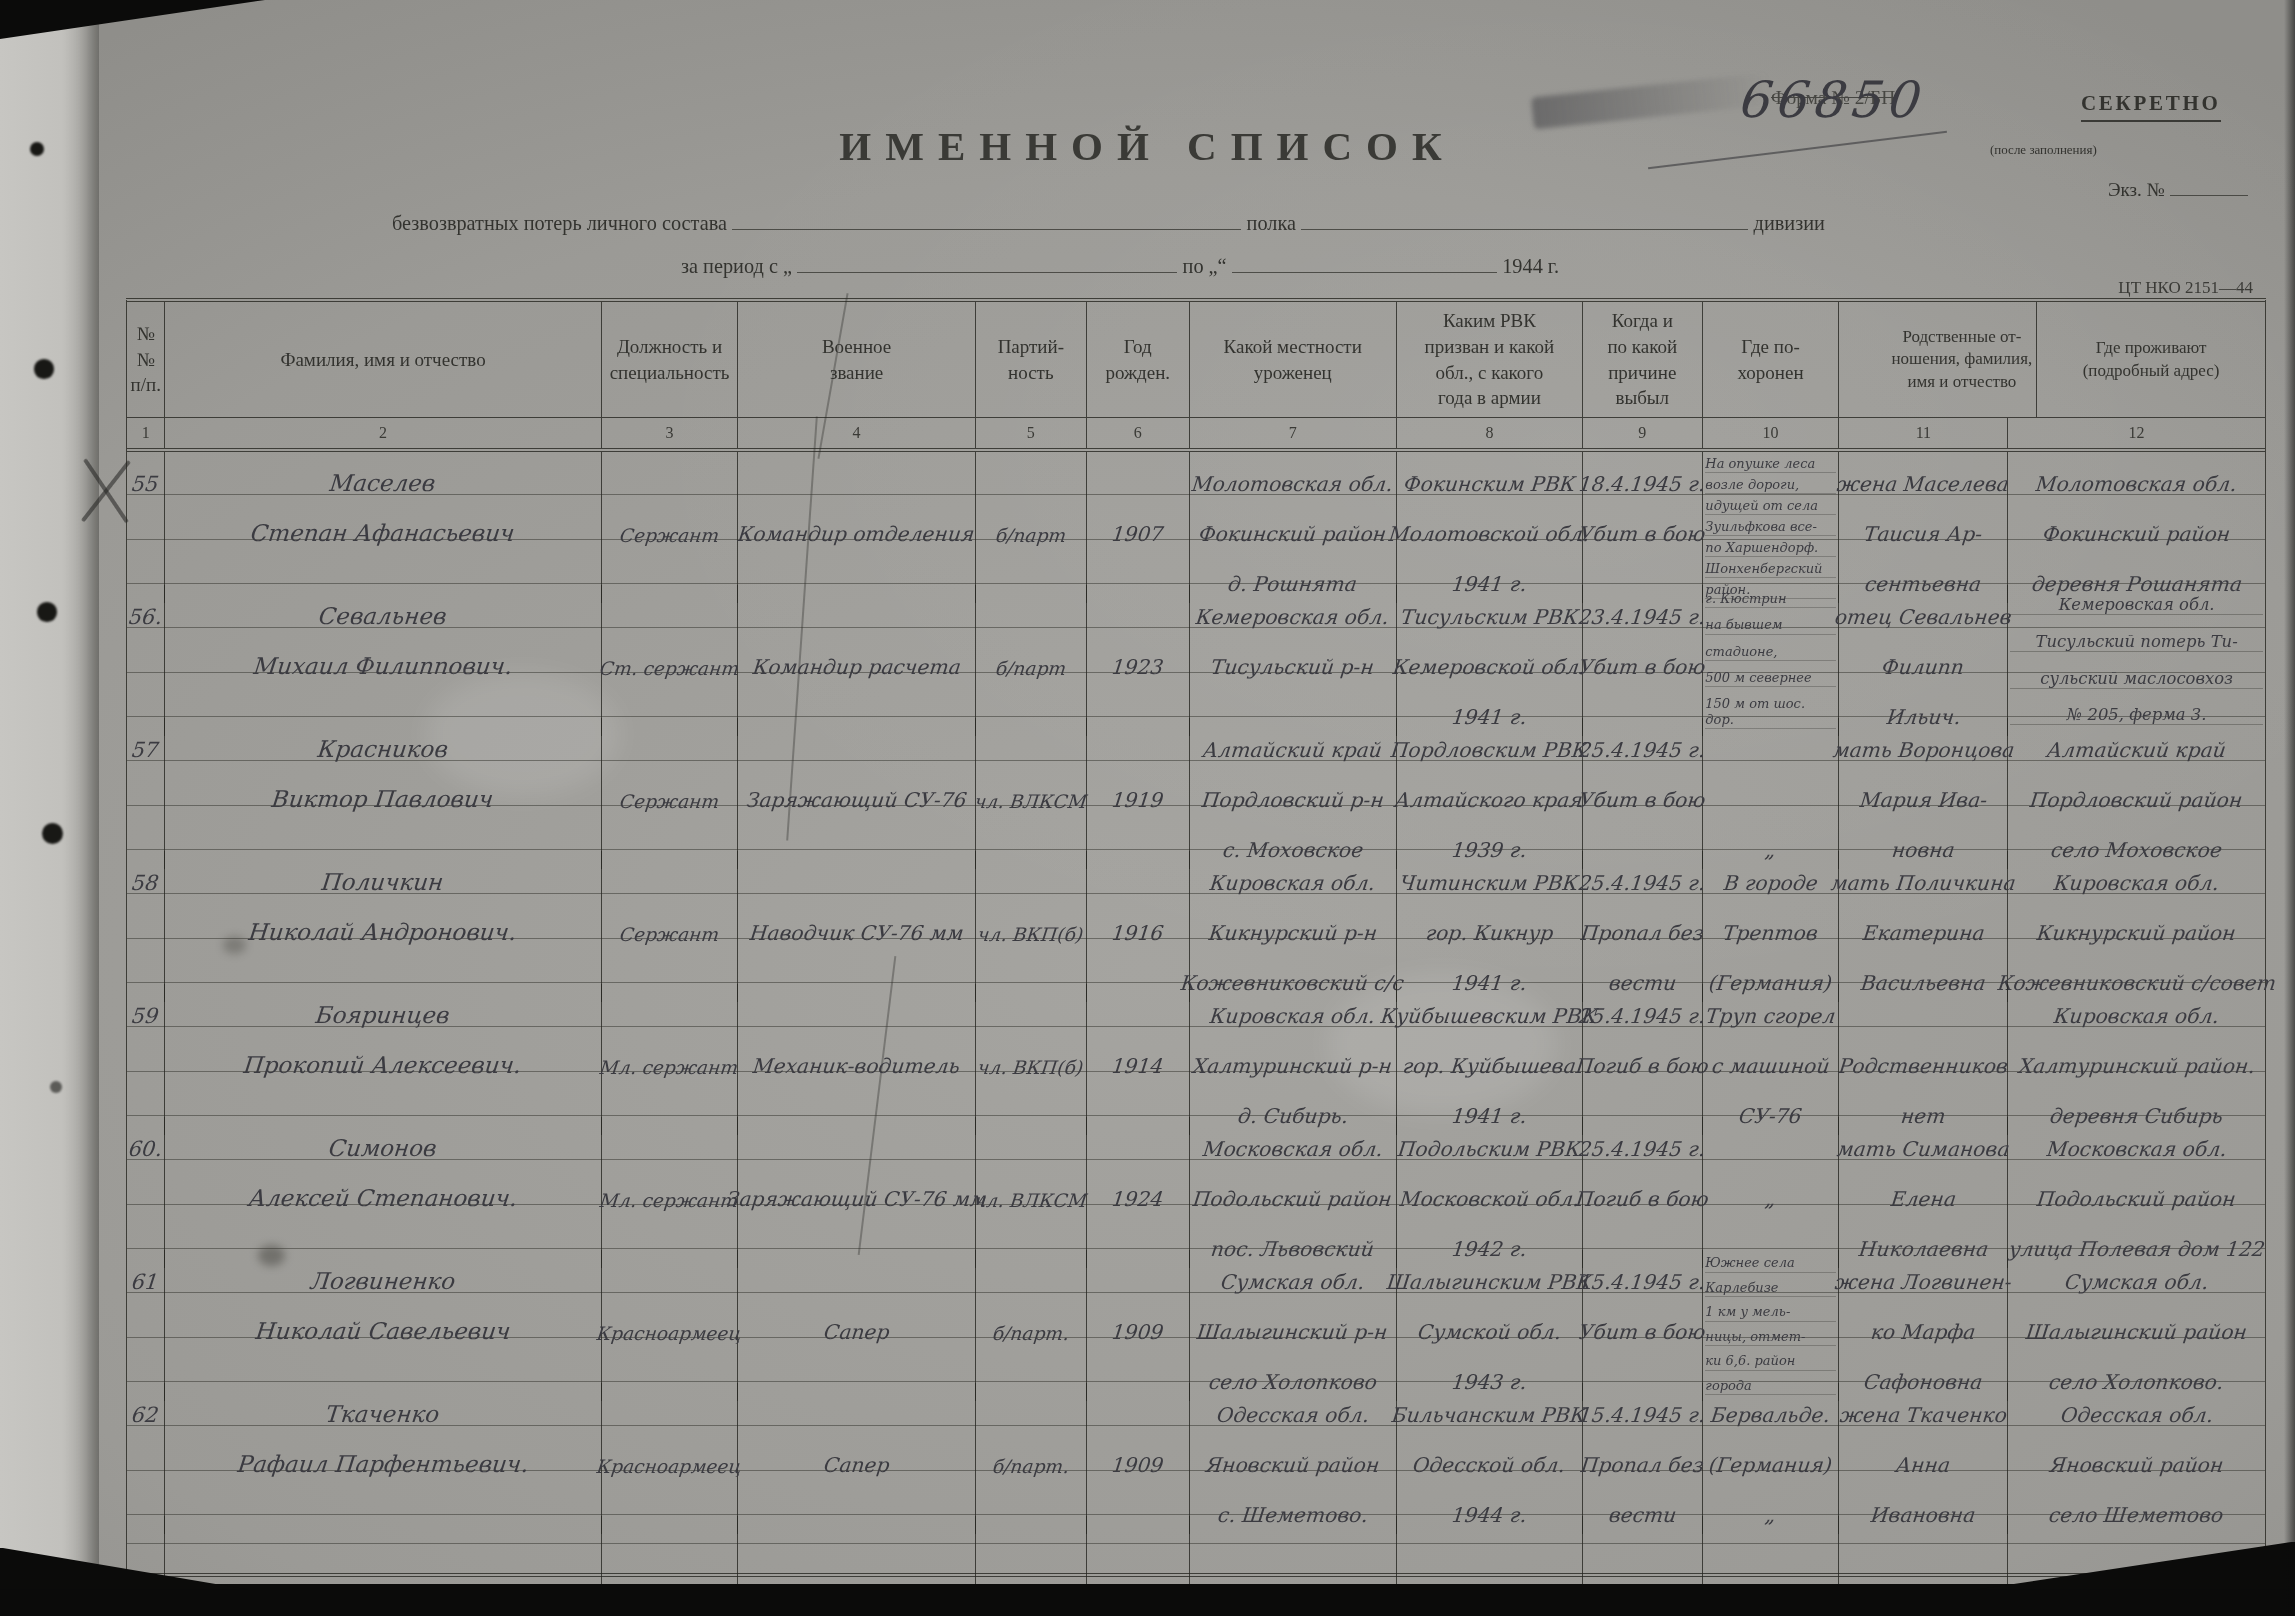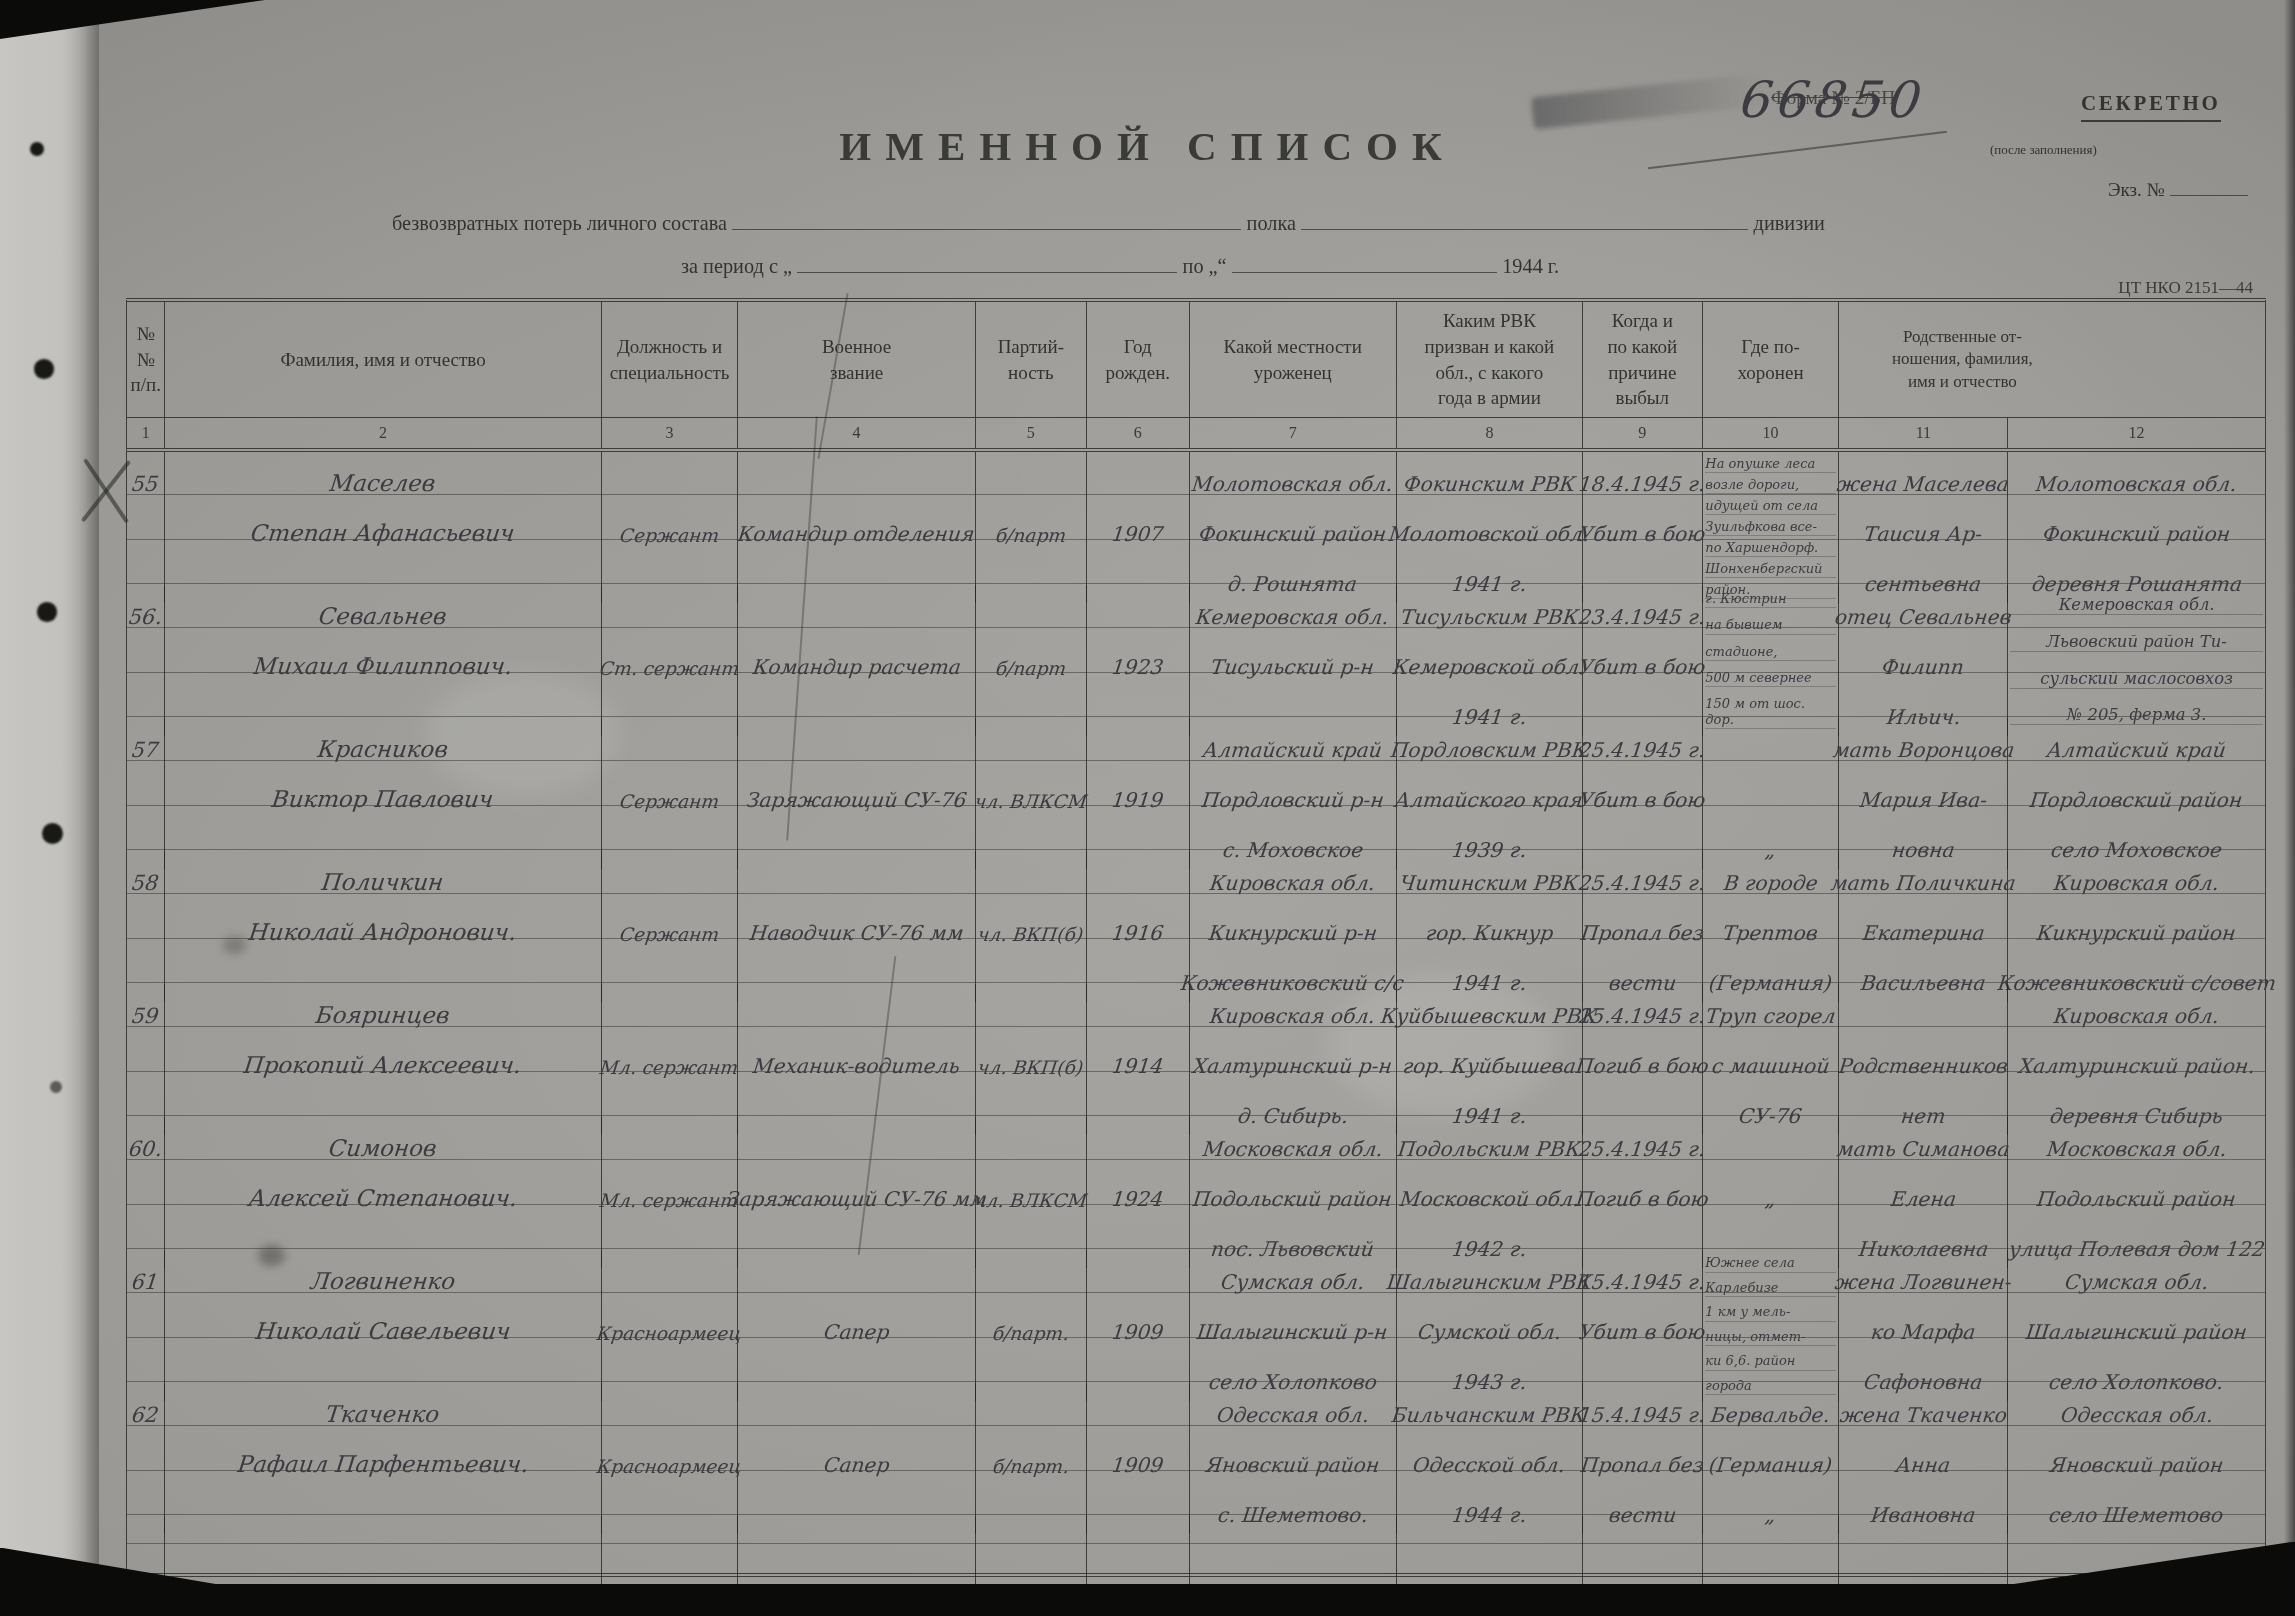--- a/index.html
+++ b/index.html
@@ -162,20 +162,22 @@
 по какой
 причине
 выбыл</div>
         <div class="th">Где по-
 хоронен</div>
         <div class="th-group">
           <div class="th-group-cells">
             <div class="th-sub">Родственные от-
 ношения, фамилия,
 имя и отчество</div>
+            <div class="th-sub">Где проживают
+(подробный адрес)</div>
           </div>
         </div>
       </div>
       <div class="tnums grid12">
           <div class="num-cell">1</div>
           <div class="num-cell">2</div>
           <div class="num-cell">3</div>
           <div class="num-cell">4</div>
           <div class="num-cell">5</div>
           <div class="num-cell">6</div>
@@ -438,21 +440,21 @@
               </div>
               <div class="slot">
                 <span class="hw">Филипп</span>
               </div>
               <div class="slot">
                 <span class="hw">Ильич.</span>
               </div>
             </div>
             <div class="cell c12 semi">
               <div class="cline">Кемеровская обл.</div>
-              <div class="cline">Львовский район Ти-</div>
+              <div class="cline">Тисульский потерь Ти-</div>
               <div class="cline">сульский маслосовхоз</div>
               <div class="cline">№ 205, ферма 3.</div>
             </div>
           </div>
           <div class="data-row grid12">
             <div class="rrule r1"></div>
             <div class="rrule r2"></div>
             <div class="rrule r3"></div>
             <div class="cell c1">
               <div class="slot">

